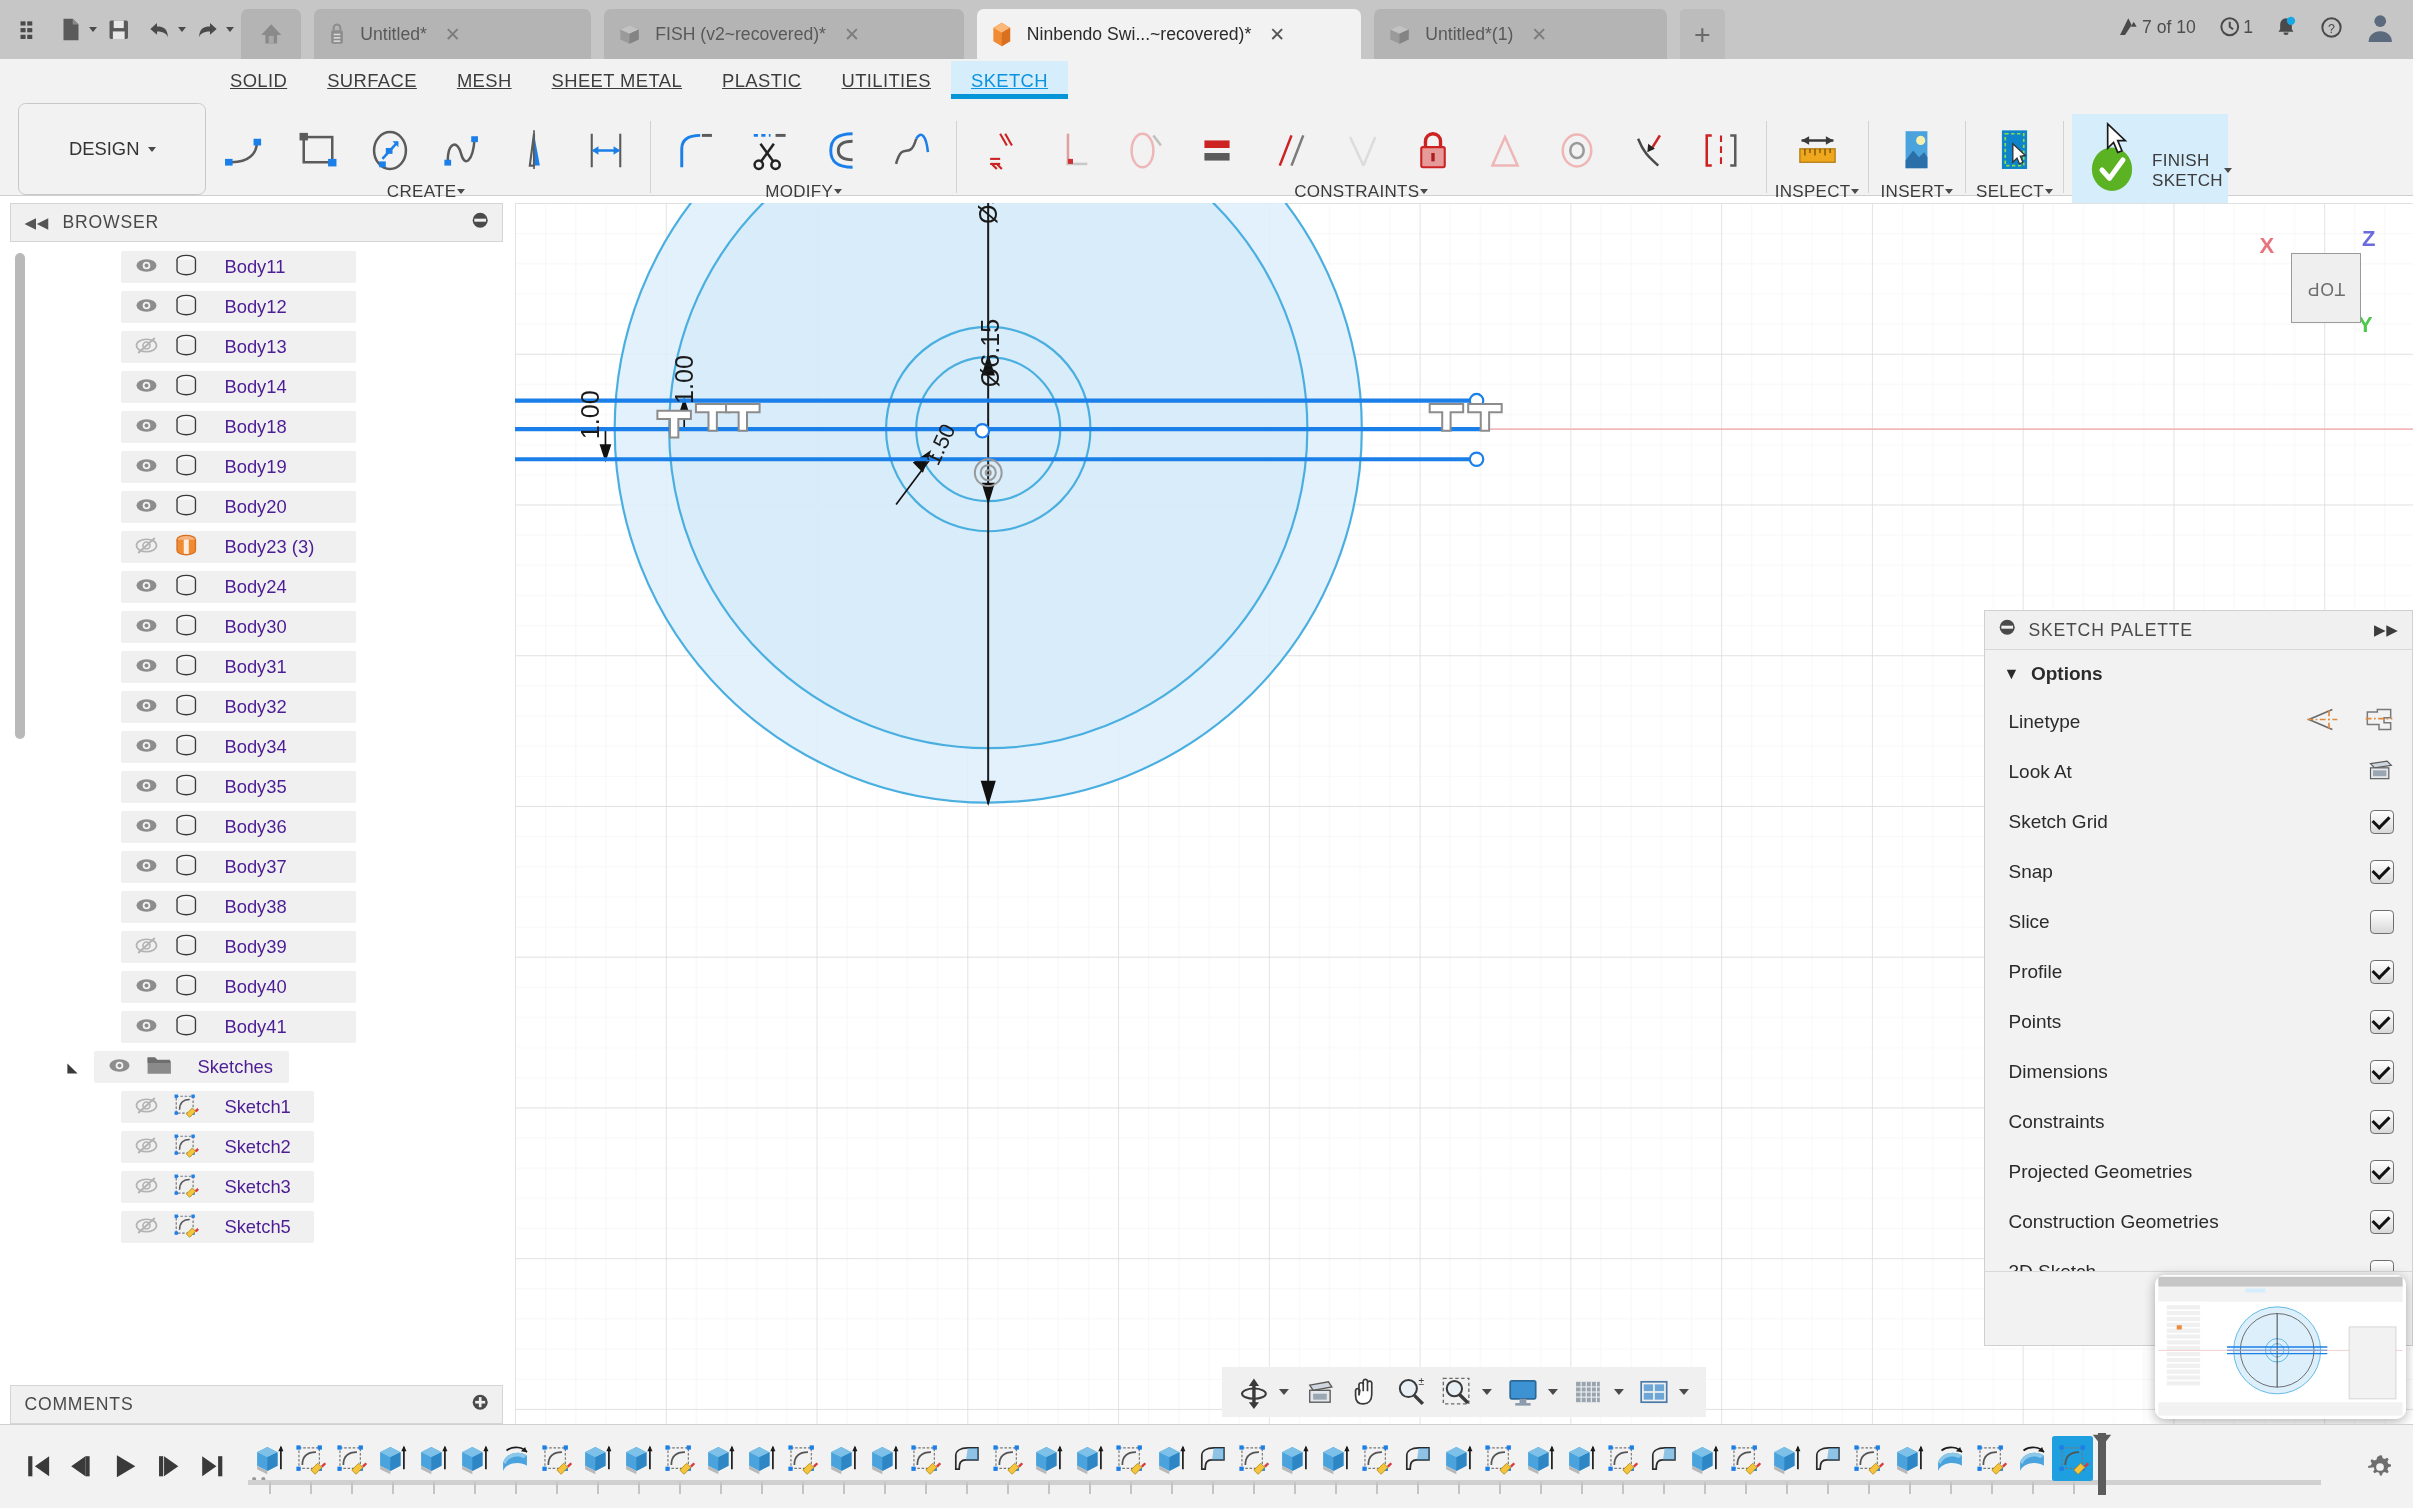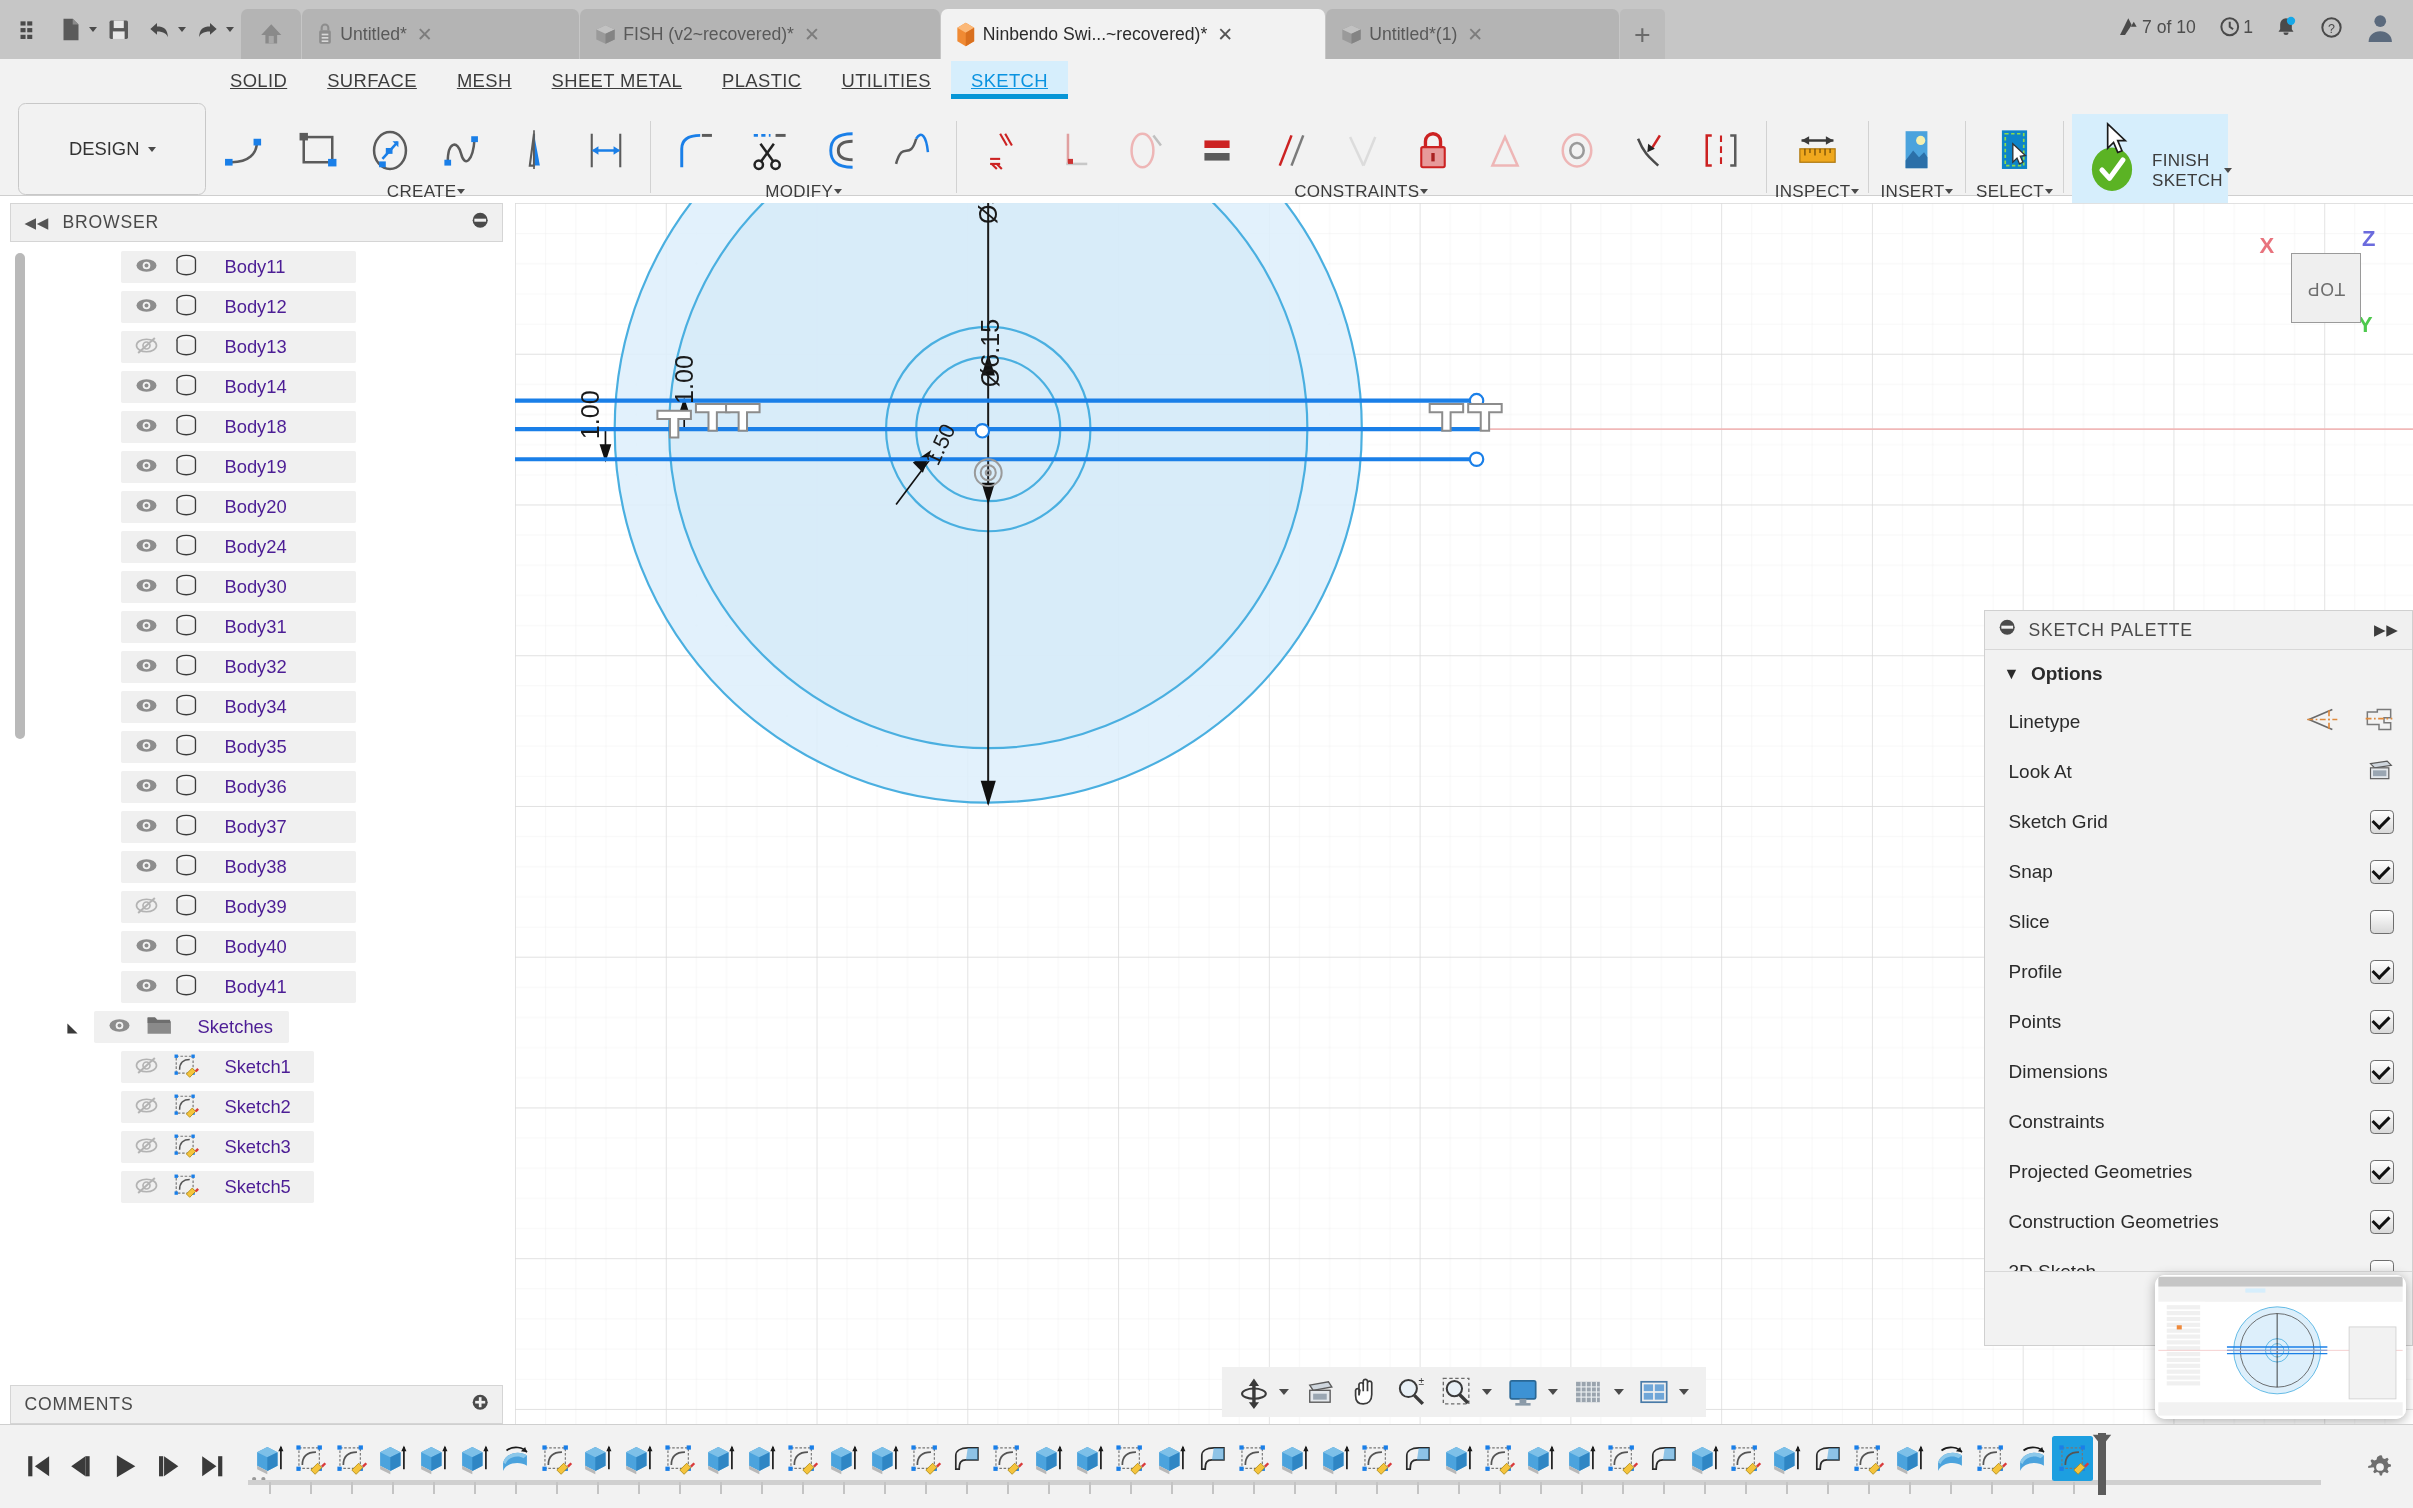--- a/index.html
+++ b/index.html
@@ -11,22 +11,22 @@
   #topbar { position:absolute; left:0; top:0; width:2413px; height:59px;
     background:#c6c6c6; display:flex; align-items:flex-end; }
   #qat { display:flex; align-items:center; height:59px; padding:0 6.7px 0 11.7px; gap:3.4px; }
   .qat-btn { width:37px; height:40px; display:flex; align-items:center;
     justify-content:center; cursor:pointer; }
   .qat-btn svg { display:block; }
   .caret { width:0;height:0;border-left:4.2px solid transparent;
     border-right:4.2px solid transparent;border-top:5px solid #4a4a4a; margin-left:-3.4px;}
 
   .tab { height:50px; border-radius:6.7px 6.7px 0 0; display:flex; align-items:center;
-    padding:0 13.4px; gap:5px; background:#b4b4b4; color:#595959; font-size:17.6px;
-    max-width:385px; position:relative; cursor:pointer; margin-right:1px; }
+    padding:0 13.4px; gap:13px; background:#b4b4b4; color:#595959; font-size:17.6px;
+    max-width:385px; position:relative; cursor:pointer; margin-right:13px; }
   .tab.home { width:60px; padding:0; justify-content:center; background:#b4b4b4; }
   .tab.active { background:#f2f2f2; color:#2b2b2b; }
   .tab .tlabel { white-space:nowrap; overflow:hidden; text-overflow:ellipsis; }
   .tab .tclose { color:#7d7d7d; font-size:19px; margin-left:5px; }
   .tab.active .tclose { color:#555; }
   #plusTab { width:45px; height:50px; display:flex; align-items:center;
     justify-content:center; color:#6a6a6a; font-size:28.5px; cursor:pointer;
     background:#bcbcbc; border-radius:5px 5px 0 0; margin-right:5px;}
   #rightStatus { display:flex; align-items:center; gap:22px; height:59px;
     padding:0 18.4px 5px 13.4px; margin-left:auto; }
@@ -848,20 +848,34 @@
         <span class="eye"><svg width="25" height="25" viewBox="0 0 30 30">
             <ellipse cx="15" cy="15" rx="12" ry="7.5" fill="#8d8d8d"></ellipse>
             <circle cx="15" cy="15" r="4.6" fill="#f2f2f2"></circle>
             <circle cx="15" cy="15" r="2.4" fill="#8d8d8d"></circle>
           </svg></span>
         <span class="bicon"><svg width="28.5" height="27" viewBox="0 0 34 32">
             <ellipse cx="17" cy="9" rx="11" ry="5" fill="#fbfbfb" stroke="#3a3a3a" stroke-width="1.6"></ellipse>
             <path d="M6 9v13c0 2.8 5 5 11 5s11-2.2 11-5V9" fill="#efefef" stroke="#3a3a3a" stroke-width="1.6"></path>
           </svg></span>
         <span class="tlbl">Body20</span>
+      </div>
+      <div class="tr child">
+        <div class="rowbg"></div>
+        <span class="eye"><svg width="25" height="25" viewBox="0 0 30 30">
+            <ellipse cx="15" cy="15" rx="12" ry="7.5" fill="none" stroke="#b3b3b3" stroke-width="2"></ellipse>
+            <circle cx="15" cy="15" r="4.2" fill="none" stroke="#b3b3b3" stroke-width="2"></circle>
+            <line x1="5" y1="24" x2="25" y2="6" stroke="#b3b3b3" stroke-width="2.4"></line>
+          </svg></span>
+        <span class="bicon"><svg width="28.5" height="27" viewBox="0 0 34 32">
+            <ellipse cx="17" cy="9" rx="11" ry="5" fill="#f7b380" stroke="#d9701f" stroke-width="1.6"></ellipse>
+            <path d="M6 9v13c0 2.8 5 5 11 5s11-2.2 11-5V9" fill="#f08a33" stroke="#d9701f" stroke-width="1.6"></path>
+            <rect x="14" y="9" width="6" height="17" fill="#fff" opacity=".85"></rect>
+          </svg></span>
+        <span class="tlbl">Body23 (3)</span>
       </div>
       <div class="tr child">
         <div class="rowbg"></div>
         <span class="eye"><svg width="25" height="25" viewBox="0 0 30 30">
             <ellipse cx="15" cy="15" rx="12" ry="7.5" fill="#8d8d8d"></ellipse>
             <circle cx="15" cy="15" r="4.6" fill="#f2f2f2"></circle>
             <circle cx="15" cy="15" r="2.4" fill="#8d8d8d"></circle>
           </svg></span>
         <span class="bicon"><svg width="28.5" height="27" viewBox="0 0 34 32">
             <ellipse cx="17" cy="9" rx="11" ry="5" fill="#fbfbfb" stroke="#3a3a3a" stroke-width="1.6"></ellipse>

